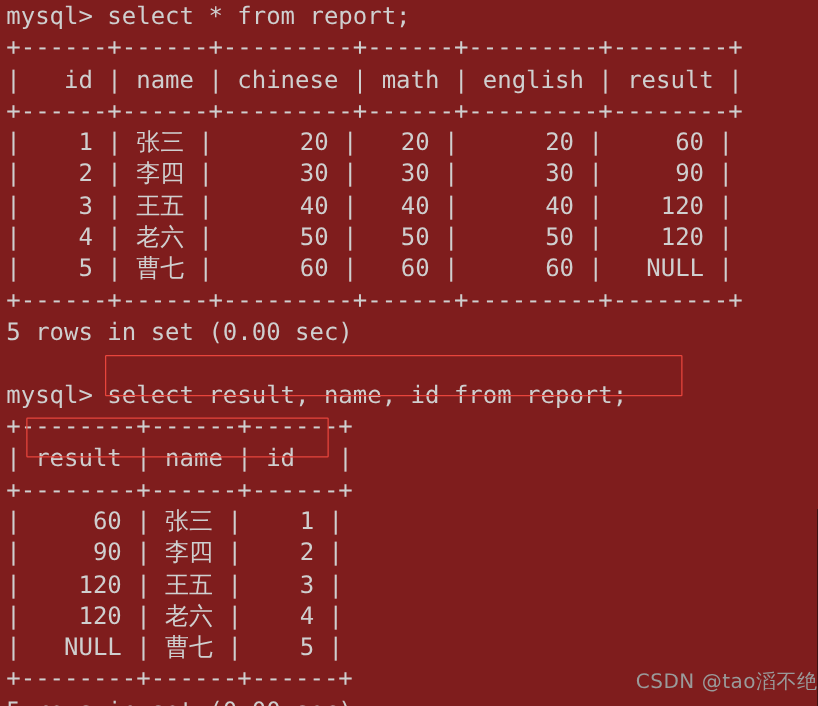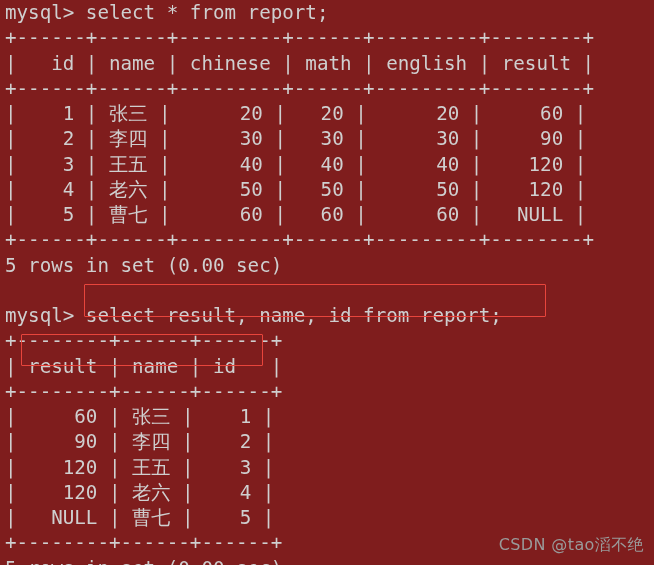--- a/index.html
+++ b/index.html
@@ -47,21 +47,21 @@
     height: 33px;
   }
   #hl-header {
     left: 21px;
     top: 334px;
     width: 242px;
     height: 32px;
   }
   #watermark {
     position: absolute;
-    right: 10px;
+    right: 0;
     bottom: 9px;
     color: #9a9a9a;
     font-family: "DejaVu Sans", "Liberation Sans", sans-serif;
     font-size: 16px;
     letter-spacing: 0.4px;
     white-space: nowrap;
   }
 </style>
 </head>
 <body>

